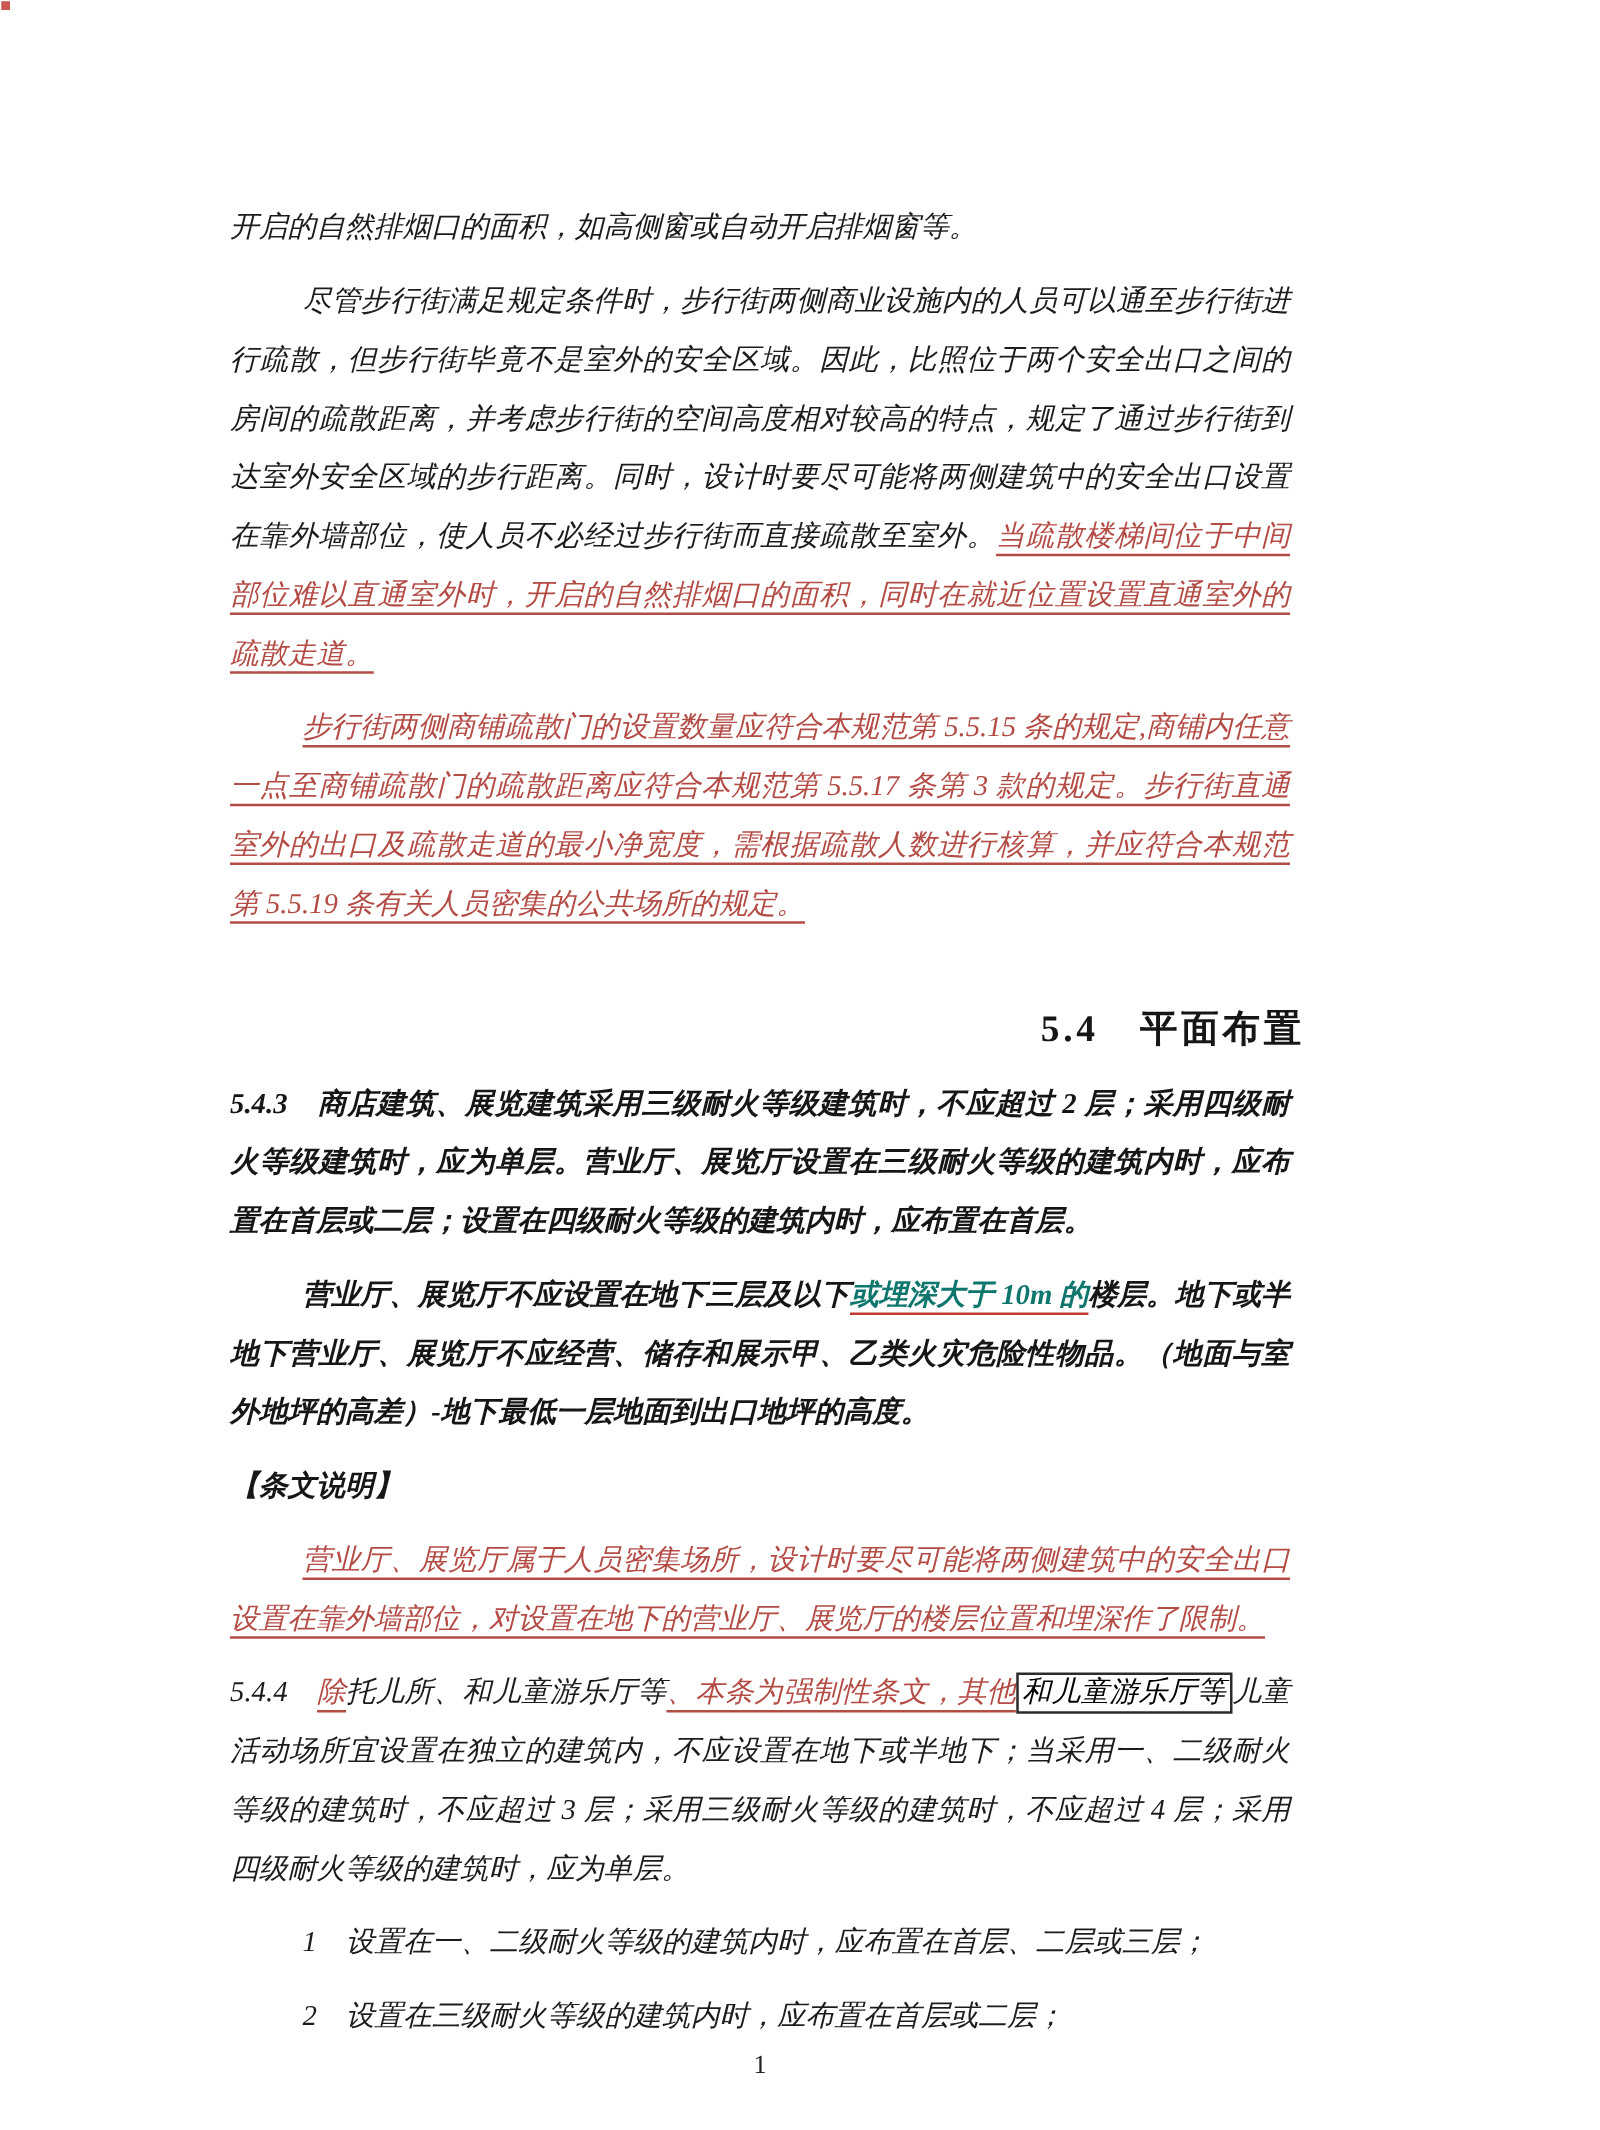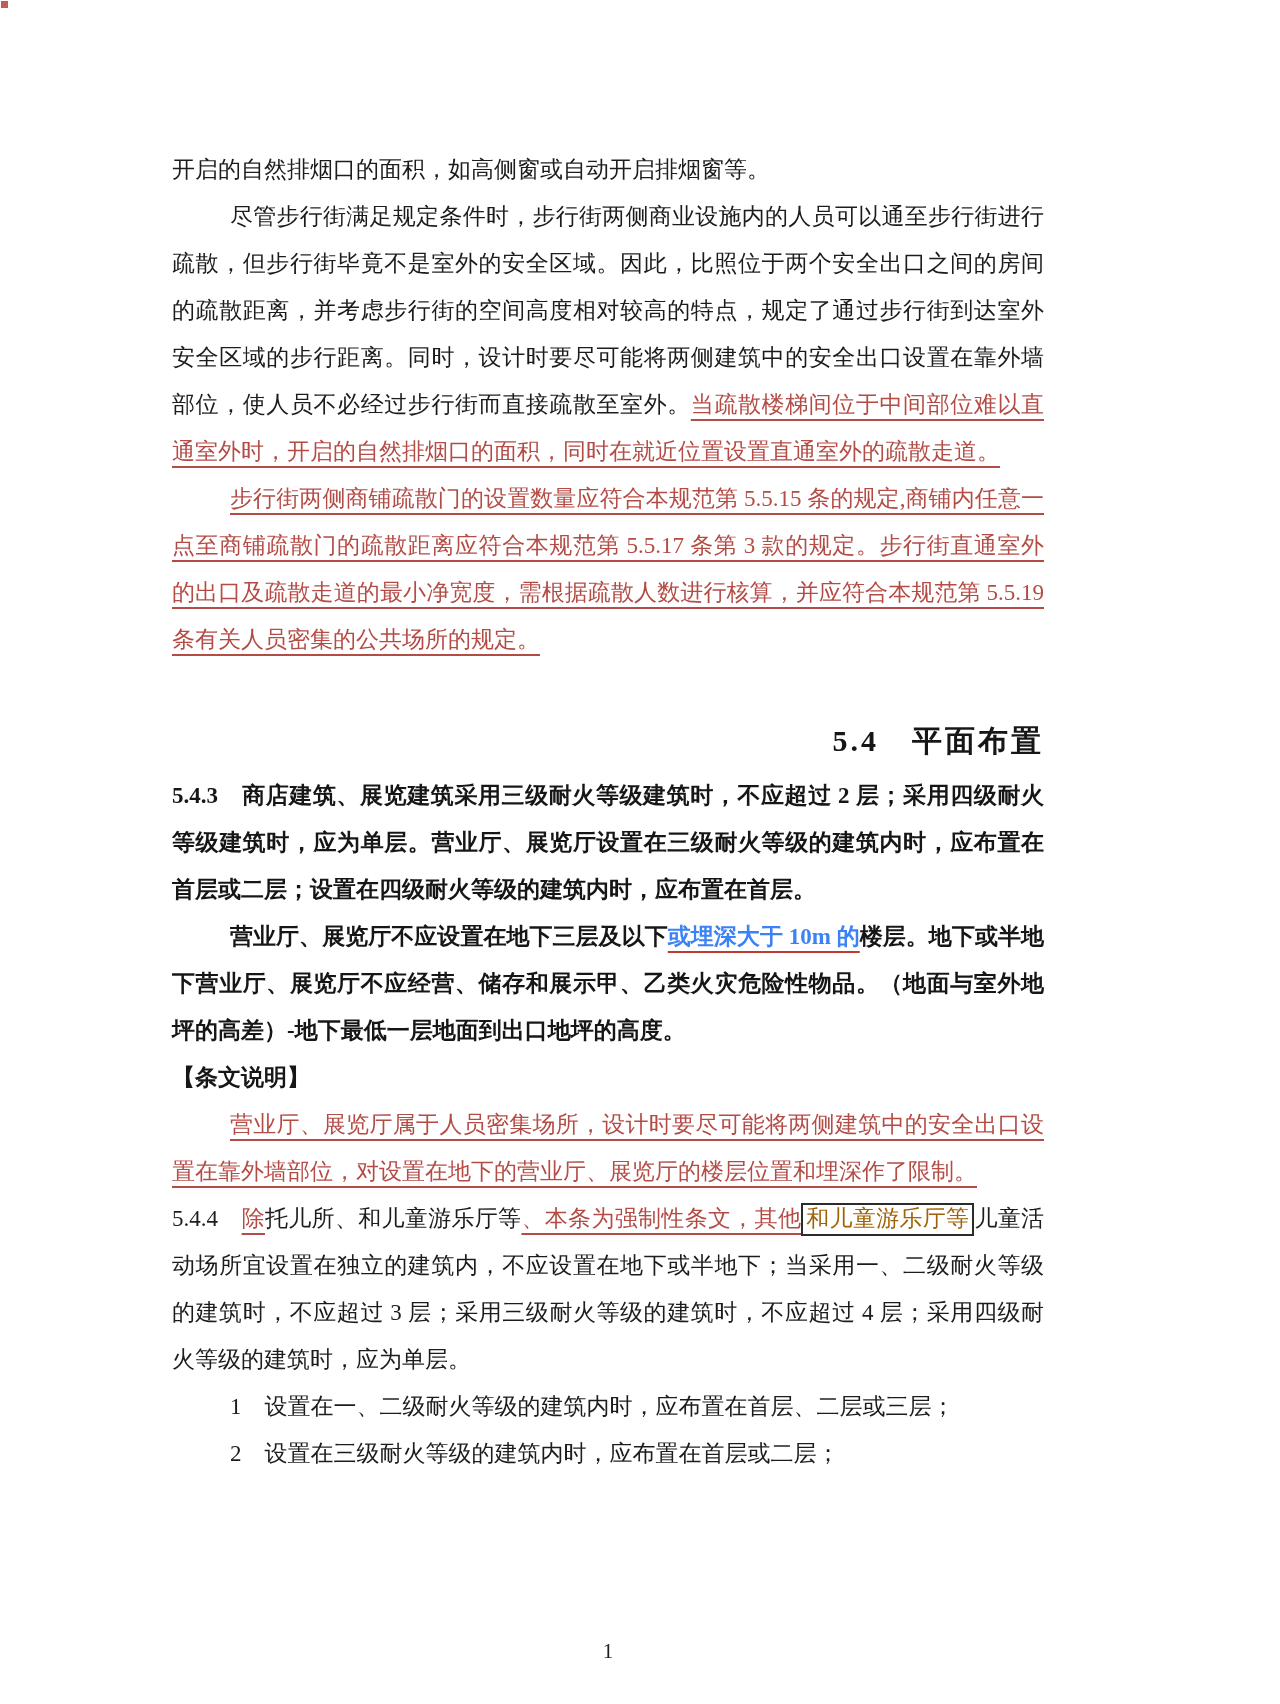--- a/index.html
+++ b/index.html
@@ -18,26 +18,27 @@
     width: 7px; height: 7px;
     background: #c23b33;
     opacity: .85;
   }
   .doc {
     position: absolute;
     left: 172px; top: 146px;
     width: 872px;
   }
   .para {
-    margin: 0;
+    margin: 12px;
     font-size: 23px;
     line-height: 47px;
     text-align: justify;
     text-justify: inter-ideograph;
     word-break: break-all;
+    font-style: italic;
   }
   .para.indent { text-indent: 58px; }
   .heading {
     margin: 54px 0 8px 0;
     font-size: 30px;
     line-height: 47px;
     font-weight: bold;
     text-align: right;
     letter-spacing: 3px;
     color: #161616;
@@ -45,29 +46,29 @@
   .seg-normal { color: #1c1c1c; }
   .seg-bold { color: #161616; font-weight: bold; }
   .seg-red-underline {
     color: #b44c46;
     text-decoration: underline;
     text-decoration-thickness: 2px;
     text-underline-offset: 7px;
     text-decoration-color: #b44c46;
   }
   .seg-bold-red-underline {
-    color: #3b82f6;
+    color: #0f766e;
     font-weight: bold;
     text-decoration: underline;
     text-decoration-thickness: 2px;
     text-underline-offset: 7px;
     text-decoration-color: #c03a32;
   }
   .seg-red-boxed {
-    color: #a16207;
+    color: #000000;
     border: 2px solid #2b2b2b;
     padding: 1px 3px 3px 3px;
   }
   .page-number {
     position: absolute;
     left: 172px; top: 1636px;
     width: 872px;
     text-align: center;
     font-size: 21px;
     line-height: 30px;

